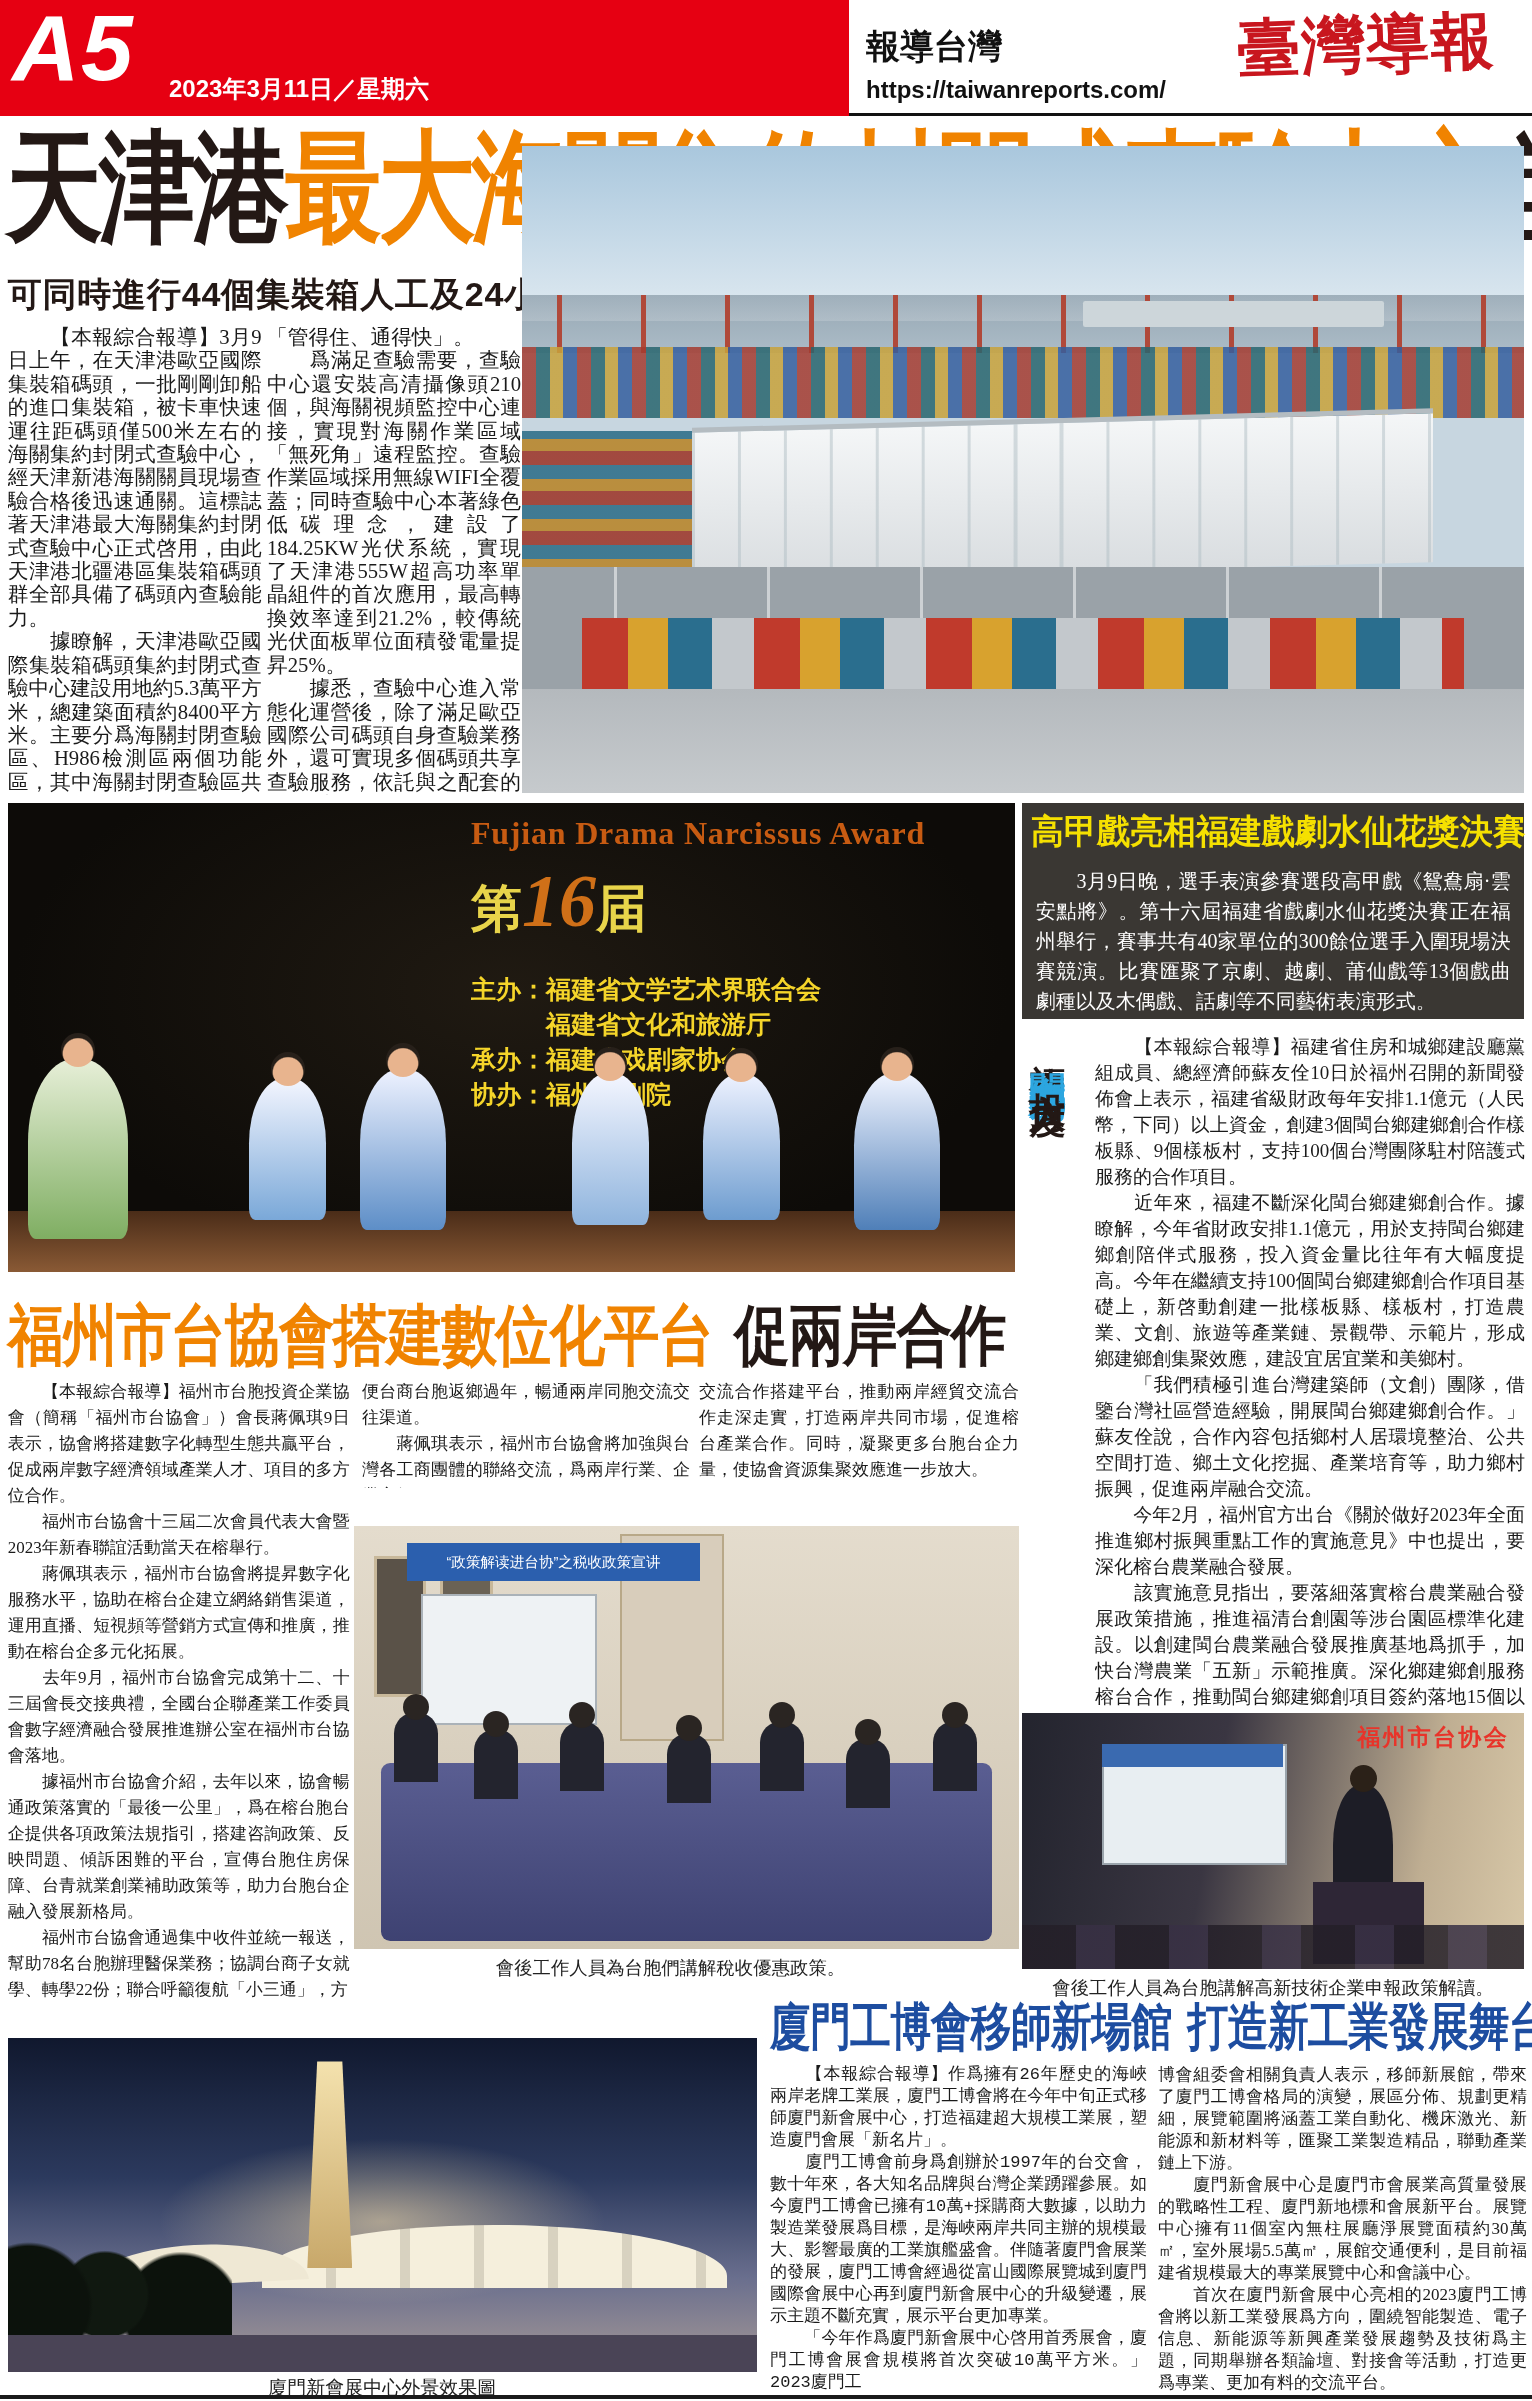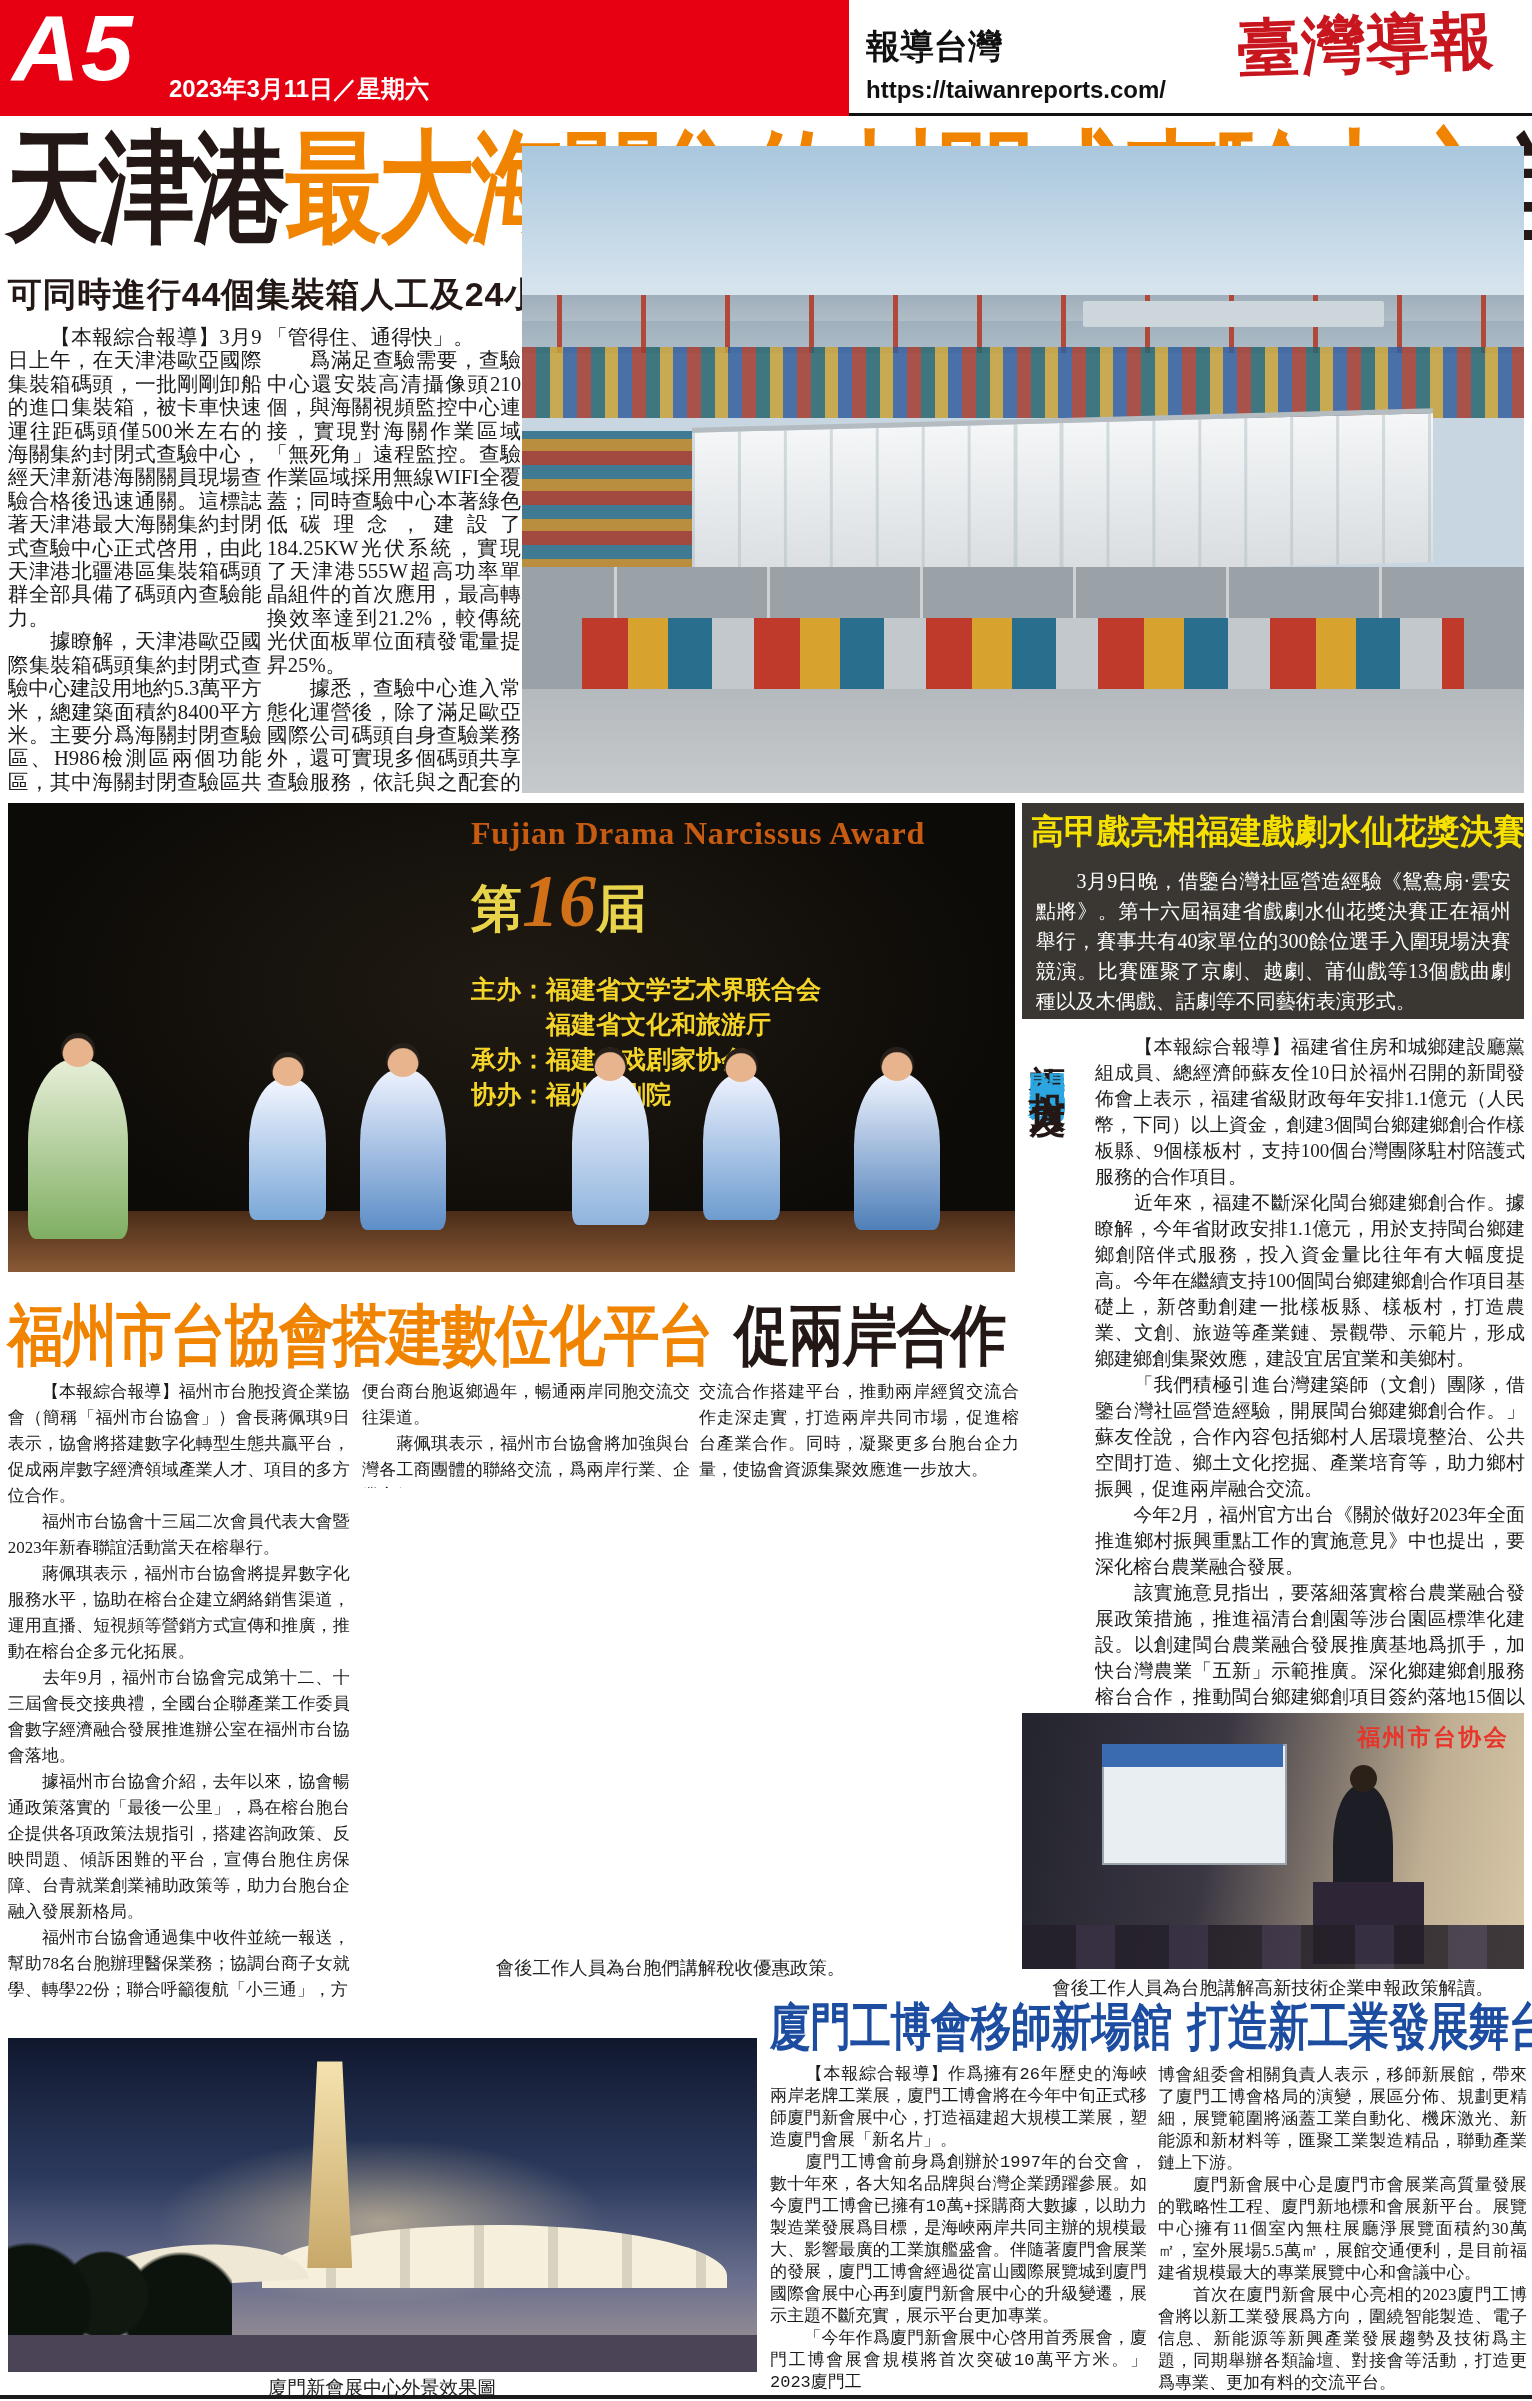--- a/index.html
+++ b/index.html
@@ -179,21 +179,21 @@
     <div class="figure f1"></div>
     <div class="figure f2"></div>
     <div class="figure f3"></div>
     <div class="figure f4"></div>
     <div class="figure f5"></div>
     <div class="figure f6"></div>
   </div>
 
   <div class="abs panel">
     <div class="abs panel-title">高甲戲亮相福建戲劇水仙花獎決賽</div>
-    <div class="abs newscol panel-body">　　3月9日晚，借鑒台灣社區營造經驗《鴛鴦扇·雲安點將》。第十六屆福建省戲劇水仙花獎決賽正在福州舉行，賽事共有40家單位的300餘位選手入圍現場決賽競演。比賽匯聚了京劇、越劇、莆仙戲等13個戲曲劇種以及木偶戲、話劇等不同藝術表演形式。</div>
+    <div class="abs newscol panel-body">　　3月9日晚，選手表演參賽選段高甲戲《鴛鴦扇·雲安點將》。第十六屆福建省戲劇水仙花獎決賽正在福州舉行，賽事共有40家單位的300餘位選手入圍現場決賽競演。比賽匯聚了京劇、越劇、莆仙戲等13個戲曲劇種以及木偶戲、話劇等不同藝術表演形式。</div>
   </div>
 
   <div class="abs fj-vert"><span class="vb">福建加大</span><span class="vu">閩台鄉建鄉創合作</span><span class="vb">投入力度</span></div>
   <div class="abs newscol fj-body">　　【本報綜合報導】福建省住房和城鄉建設廳黨組成員、總經濟師蘇友佺10日於福州召開的新聞發佈會上表示，福建省級財政每年安排1.1億元（人民幣，下同）以上資金，創建3個閩台鄉建鄉創合作樣板縣、9個樣板村，支持100個台灣團隊駐村陪護式服務的合作項目。
 　　近年來，福建不斷深化閩台鄉建鄉創合作。據瞭解，今年省財政安排1.1億元，用於支持閩台鄉建鄉創陪伴式服務，投入資金量比往年有大幅度提高。今年在繼續支持100個閩台鄉建鄉創合作項目基礎上，新啓動創建一批樣板縣、樣板村，打造農業、文創、旅遊等產業鏈、景觀帶、示範片，形成鄉建鄉創集聚效應，建設宜居宜業和美鄉村。
 　　「我們積極引進台灣建築師（文創）團隊，借鑒台灣社區營造經驗，開展閩台鄉建鄉創合作。」蘇友佺說，合作內容包括鄉村人居環境整治、公共空間打造、鄉土文化挖掘、產業培育等，助力鄉村振興，促進兩岸融合交流。
 　　今年2月，福州官方出台《關於做好2023年全面推進鄉村振興重點工作的實施意見》中也提出，要深化榕台農業融合發展。
 　　該實施意見指出，要落細落實榕台農業融合發展政策措施，推進福清台創園等涉台園區標準化建設。以創建閩台農業融合發展推廣基地爲抓手，加快台灣農業「五新」示範推廣。深化鄉建鄉創服務榕台合作，推動閩台鄉建鄉創項目簽約落地15個以上，打造鄉建鄉創合作省級樣板。
 　　據悉，自2018年福建省在大陸首創鄉村振興閩台合作模式以來，已累計引入近百支台灣團隊300多名台灣人才，爲350個村莊提供鄉建鄉創陪伴式服務，覆蓋全省近80%縣（市、區）。</div>
   <div class="abs fjphoto">
@@ -210,20 +210,35 @@
   <div class="abs newscol fz-col fz-c1">　　【本報綜合報導】福州市台胞投資企業協會（簡稱「福州市台協會」）會長蔣佩琪9日表示，協會將搭建數字化轉型生態共贏平台，促成兩岸數字經濟領域產業人才、項目的多方位合作。
 　　福州市台協會十三屆二次會員代表大會暨2023年新春聯誼活動當天在榕舉行。
 　　蔣佩琪表示，福州市台協會將提昇數字化服務水平，協助在榕台企建立網絡銷售渠道，運用直播、短視頻等營銷方式宣傳和推廣，推動在榕台企多元化拓展。
 　　去年9月，福州市台協會完成第十二、十三屆會長交接典禮，全國台企聯產業工作委員會數字經濟融合發展推進辦公室在福州市台協會落地。
 　　據福州市台協會介紹，去年以來，協會暢通政策落實的「最後一公里」，爲在榕台胞台企提供各項政策法規指引，搭建咨詢政策、反映問題、傾訴困難的平台，宣傳台胞住房保障、台青就業創業補助政策等，助力台胞台企融入發展新格局。
 　　福州市台協會通過集中收件並統一報送，幫助78名台胞辦理醫保業務；協調台商子女就學、轉學22份；聯合呼籲復航「小三通」，方</div>
   <div class="abs newscol fz-col fz-c2">便台商台胞返鄉過年，暢通兩岸同胞交流交往渠道。
 　　蔣佩琪表示，福州市台協會將加強與台灣各工商團體的聯絡交流，爲兩岸行業、企業家們</div>
   <div class="abs newscol fz-col fz-c3">交流合作搭建平台，推動兩岸經貿交流合作走深走實，打造兩岸共同市場，促進榕台產業合作。同時，凝聚更多台胞台企力量，使協會資源集聚效應進一步放大。</div>
 
+  <div class="abs meeting">
+    <div class="abs pic1"></div>
+    <div class="abs pic2"></div>
+    <div class="abs door"></div>
+    <div class="abs banner">“政策解读进台协”之税收政策宣讲</div>
+    <div class="abs screen2"></div>
+    <div class="abs table"></div>
+    <div class="person" style="left:6%;top:44%"></div>
+    <div class="person" style="left:18%;top:48%"></div>
+    <div class="person" style="left:31%;top:46%"></div>
+    <div class="person" style="left:47%;top:49%"></div>
+    <div class="person" style="left:61%;top:46%"></div>
+    <div class="person" style="left:74%;top:50%"></div>
+    <div class="person" style="left:87%;top:46%"></div>
+  </div>
   <div class="abs caption mz-caption">會後工作人員為台胞們講解稅收優惠政策。</div>
 
   <div class="abs xmphoto">
     <div class="abs glow"></div>
     <div class="abs halls"></div>
     <div class="abs wing"></div>
     <div class="abs tower"></div>
     <div class="abs trees"></div>
     <div class="abs plaza"></div>
   </div>

